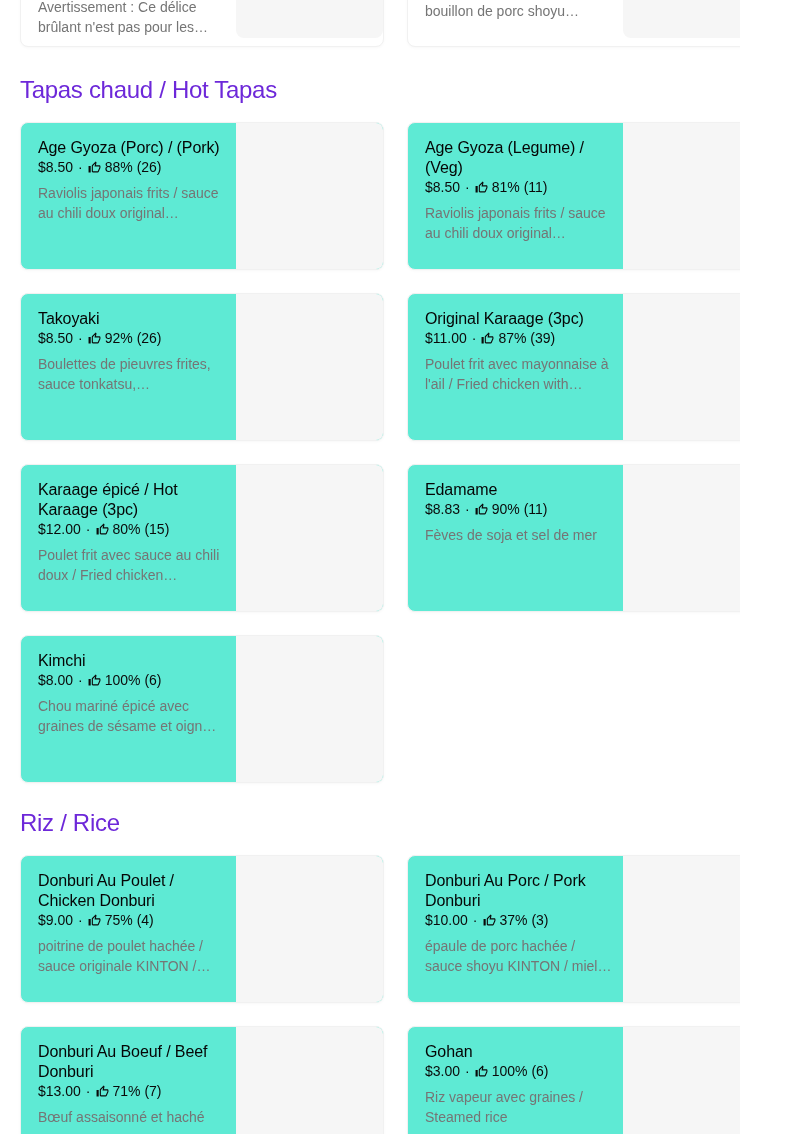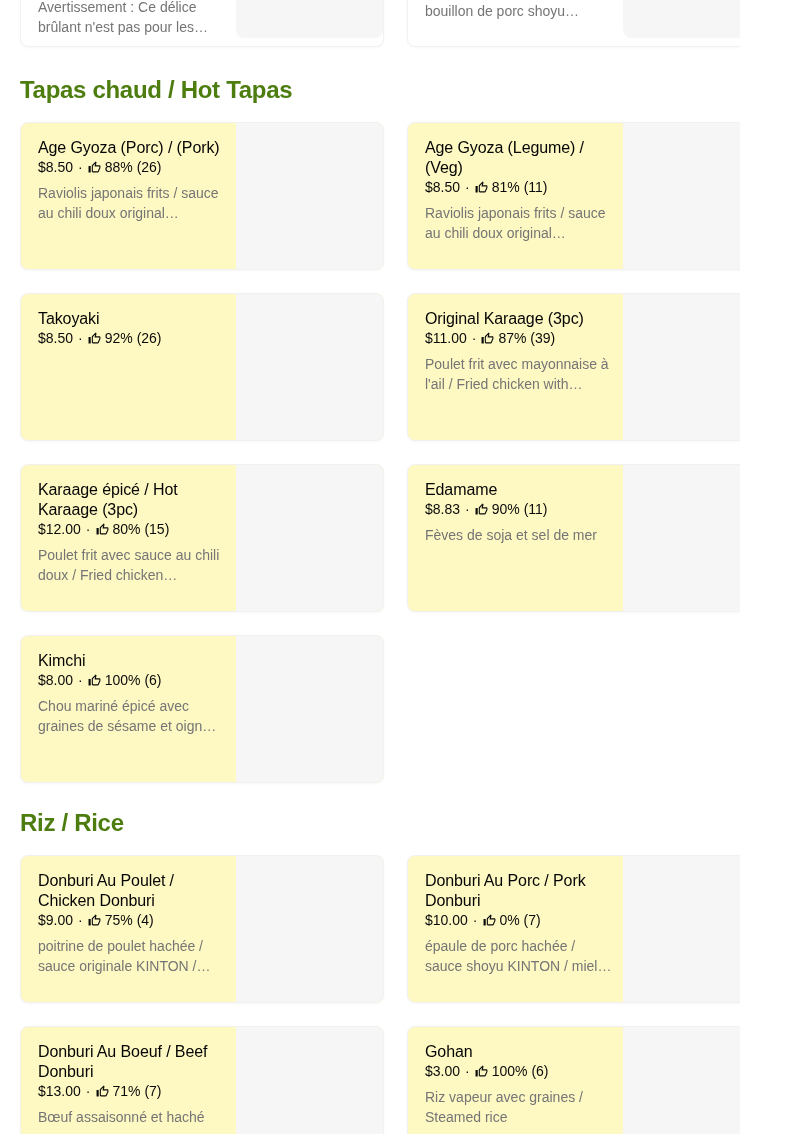--- a/index.html
+++ b/index.html
@@ -10,21 +10,21 @@
     overflow:hidden;
     background:#ffffff;
     font-family:"Liberation Sans", sans-serif;
     color:#000;
   }
 
   
   .card {
     position:relative;
     width:364px; height:148px;
-    background:#fef9c3;
+    background:#5eead4;
     border:1px solid #f1f1f1;
     border-radius:8px;
     box-shadow:0 1px 3px rgba(0,0,0,0.03);
     cursor:pointer;
   }
   .card-body {
     position:absolute; left:17px; top:15px; width:190px;
   }
   .item-name {
     font-size:16px; line-height:20px; font-weight:500;
@@ -69,22 +69,22 @@
     top:0; bottom:auto; height:147px;
     border-radius:0 7px 8px 8px;
   }
 
   
   .menu-content { position:absolute; left:20px; top:0; width:751px; }
   .menu-section:first-child { margin-top:75px; }
   .menu-section + .menu-section { margin-top:25px; }
   .section-title {
     font-size:24px; line-height:30px;
-    font-weight:700; letter-spacing:-0.3px;
-    color:#4d7c0f;
+    font-weight:400; letter-spacing:-0.3px;
+    color:#6d28d9;
     margin-bottom:17px;
   }
   .section-grid {
     display:grid;
     grid-template-columns:364px 364px;
     column-gap:23px; row-gap:23px;
   }
 </style>
 </head>
 <body>
@@ -146,20 +146,21 @@
       <div class="price-row">
         <span>$8.50</span>
         <span class="dot">·</span>
         <span class="thumb-icon">
           <svg viewBox="0 0 24 24" aria-hidden="true">
                     <path d="M9 21h9c.83 0 1.54-.5 1.84-1.22l3.02-7.05c.09-.23.14-.47.14-.73v-2c0-1.1-.9-2-2-2h-6.31l.95-4.57.03-.32c0-.41-.17-.79-.44-1.06L14.17 1 7.59 7.58C7.22 7.95 7 8.45 7 9v10c0 1.1.9 2 2 2zM9 9l4.34-4.34L12 10h9v2l-3 7H9V9zM1 9h4v12H1z"></path>
                   </svg>
         </span>
         <span>92% (26)</span>
       </div>
+      <p class="item-desc">Boulettes de pieuvres frites, sauce tonkatsu,…</p>
     </div>
     <div class="thumb-img"></div>
   </article>
 
   <article class="card">
     <div class="card-body">
       <h3 class="item-name">Original Karaage (3pc)</h3>
       <div class="price-row">
         <span>$11.00</span>
         <span class="dot">·</span>
@@ -256,21 +257,21 @@
     <div class="card-body">
       <h3 class="item-name">Donburi Au Porc / Pork Donburi</h3>
       <div class="price-row">
         <span>$10.00</span>
         <span class="dot">·</span>
         <span class="thumb-icon">
           <svg viewBox="0 0 24 24" aria-hidden="true">
                     <path d="M9 21h9c.83 0 1.54-.5 1.84-1.22l3.02-7.05c.09-.23.14-.47.14-.73v-2c0-1.1-.9-2-2-2h-6.31l.95-4.57.03-.32c0-.41-.17-.79-.44-1.06L14.17 1 7.59 7.58C7.22 7.95 7 8.45 7 9v10c0 1.1.9 2 2 2zM9 9l4.34-4.34L12 10h9v2l-3 7H9V9zM1 9h4v12H1z"></path>
                   </svg>
         </span>
-        <span>0% (7)</span>
+        <span>37% (3)</span>
       </div>
       <p class="item-desc">épaule de porc hachée / sauce shoyu KINTON / miel…</p>
     </div>
     <div class="thumb-img"></div>
   </article>
 
   <article class="card">
     <div class="card-body">
       <h3 class="item-name">Donburi Au Boeuf / Beef Donburi</h3>
       <div class="price-row">

